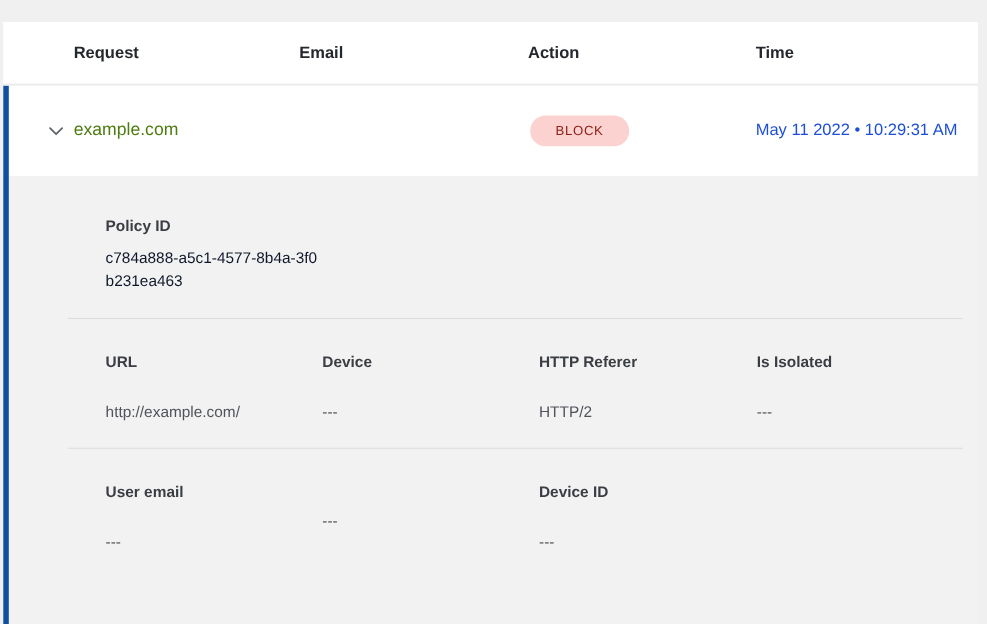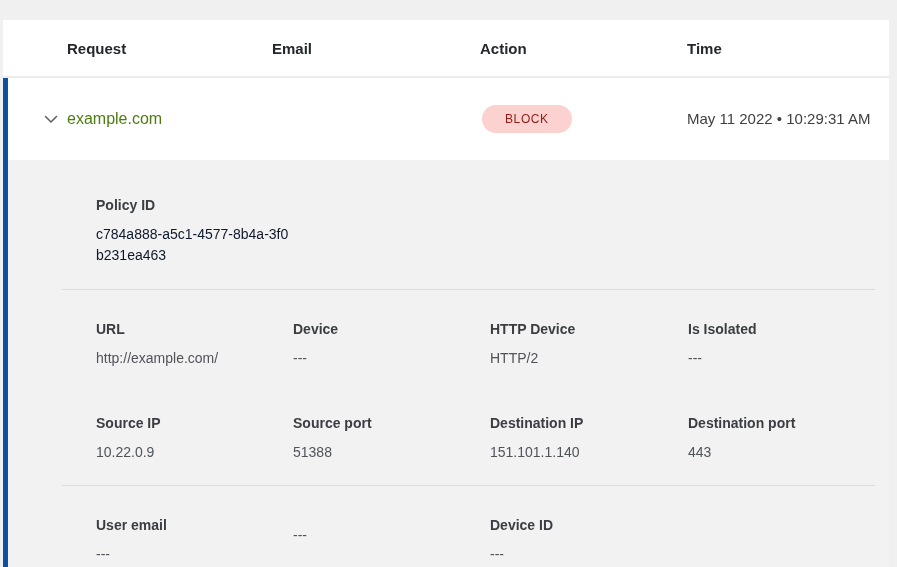--- a/index.html
+++ b/index.html
@@ -59,21 +59,21 @@
     font-size: 12px;
     font-weight: normal;
     letter-spacing: 0.6px;
     padding: 7px 23px;
     border-radius: 999px;
     margin-left: 2px;
   }
   .time-cell {
     font-size: 15px;
     line-height: 24px;
-    color: #404040;
+    color: #1d4ed8;
     padding-right: 14px;
     max-width: 205px;
   }
   
   .details-panel {
     background: #f2f2f2;
     border-left: 5px solid #0e509f;
     height: 417px;
     overflow: hidden;
   }
@@ -88,21 +88,21 @@
   .field-label {
     font-size: 14px;
     font-weight: bold;
     color: #3a3d42;
     line-height: 19px;
   }
   .field-value {
     font-size: 14px;
     color: #50535a;
     line-height: 19px;
-    margin-top: 10px;
+    margin-top: 26px;
   }
   .policy-link {
     display: inline-block;
     margin-top: 9px;
     font-size: 14px;
     line-height: 21px;
     color: #0f172a;
     text-decoration: none;
     max-width: 200px;
     word-break: break-all;
@@ -160,47 +160,29 @@
       <div class="fields-grid">
         <div class="field">
           <div class="field-label">URL</div>
           <div class="field-value">http://example.com/</div>
         </div>
         <div class="field">
           <div class="field-label">Device</div>
           <div class="field-value">---</div>
         </div>
         <div class="field">
-          <div class="field-label">HTTP Device</div>
+          <div class="field-label">HTTP Referer</div>
           <div class="field-value">HTTP/2</div>
         </div>
         <div class="field">
           <div class="field-label">Is Isolated</div>
           <div class="field-value">---</div>
         </div>
       </div>
 
-      <div class="fields-grid second">
-        <div class="field">
-          <div class="field-label">Source IP</div>
-          <div class="field-value">10.22.0.9</div>
-        </div>
-        <div class="field">
-          <div class="field-label">Source port</div>
-          <div class="field-value">51388</div>
-        </div>
-        <div class="field">
-          <div class="field-label">Destination IP</div>
-          <div class="field-value">151.101.1.140</div>
-        </div>
-        <div class="field">
-          <div class="field-label">Destination port</div>
-          <div class="field-value">443</div>
-        </div>
-      </div>
     </div>
 
     <hr class="divider">
 
     <div class="section">
       <div class="fields-grid">
         <div class="field">
           <div class="field-label">User email</div>
           <div class="field-value">---</div>
         </div>

